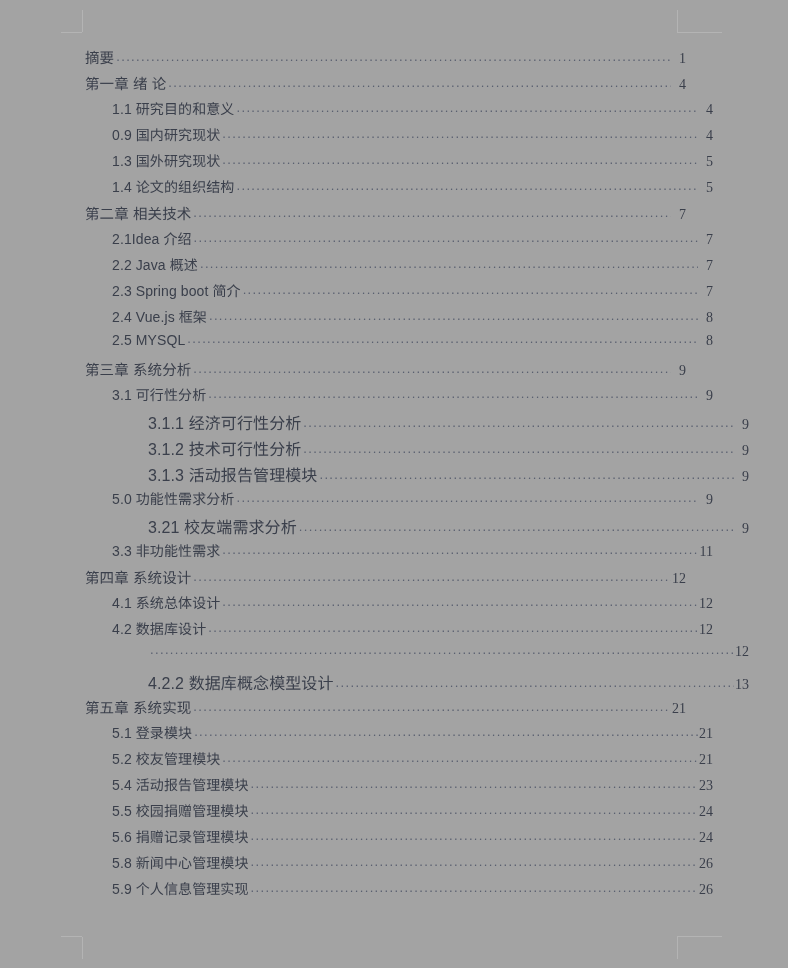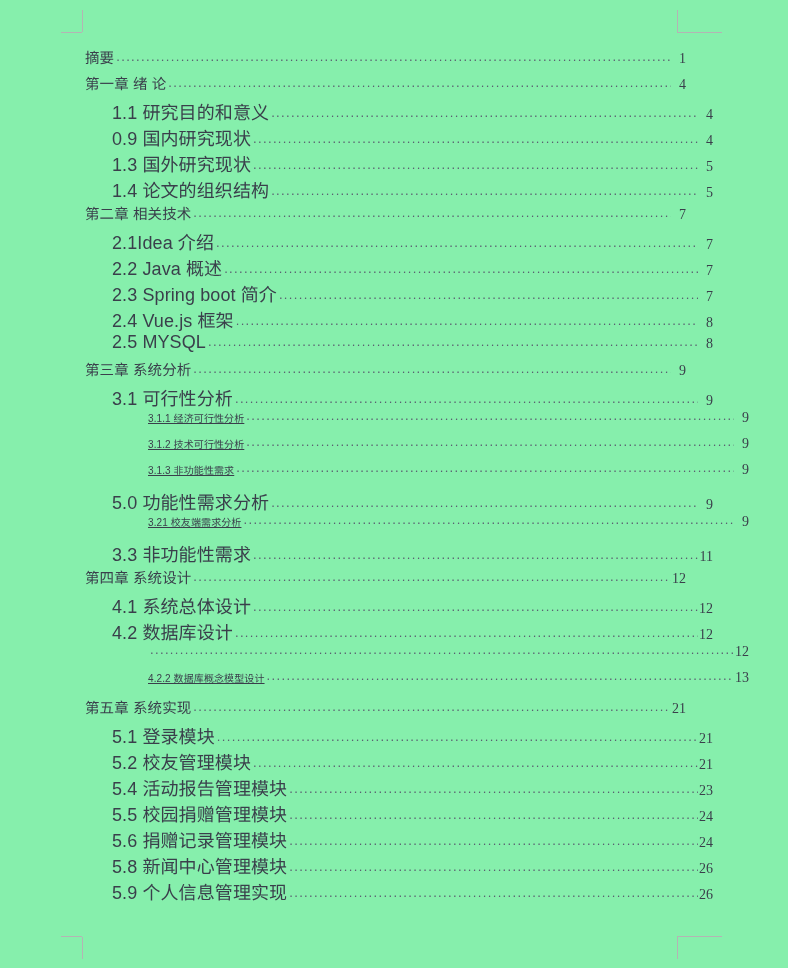--- a/index.html
+++ b/index.html
@@ -6,21 +6,21 @@
   html, body {
     margin: 0;
     padding: 0;
     background: #ffffff;
   }
 
   .page {
     position: relative;
     width: 788px;
     height: 968px;
-    background: #86efac;
+    background: #a3a3a3;
     overflow: hidden;
     font-family: "Liberation Sans", "DejaVu Sans", sans-serif;
     -webkit-font-smoothing: antialiased;
   }
 
   
   .crop-mark {
     position: absolute;
     pointer-events: none;
   }
@@ -94,22 +94,22 @@
     font-family: "Liberation Serif", "DejaVu Serif", serif;
   }
 
   
   .lvl-1 { padding-left: 0px; }
   .lvl-2 { padding-left: 27px; }
   .lvl-3 { padding-left: 63px; }
 
   
   .lvl-1 .label { font-size: 14.5px; }
-  .lvl-2 .label { font-size: 18px; }
-  .lvl-3 .label { font-size: 10px; text-decoration: underline; }
+  .lvl-2 .label { font-size: 14px; }
+  .lvl-3 .label { font-size: 16px; }
 </style>
 </head>
 <body>
 
 <div class="page">
 
   <div class="crop-mark crop-tl">
     <div class="v"></div>
     <div class="h"></div>
   </div>
@@ -201,21 +201,21 @@
         <span class="label">3.1.1  经济可行性分析</span>
         <span class="leader"></span>
         <span class="pageno">9</span>
       </div>
       <div class="toc-entry lvl-3">
         <span class="label">3.1.2 技术可行性分析</span>
         <span class="leader"></span>
         <span class="pageno">9</span>
       </div>
       <div class="toc-entry lvl-3">
-        <span class="label">3.1.3 非功能性需求</span>
+        <span class="label">3.1.3 活动报告管理模块</span>
         <span class="leader"></span>
         <span class="pageno">9</span>
       </div>
       <div class="toc-entry lvl-2">
         <span class="label">5.0  功能性需求分析</span>
         <span class="leader"></span>
         <span class="pageno">9</span>
       </div>
       <div class="toc-entry lvl-3">
         <span class="label">3.21 校友端需求分析</span>

